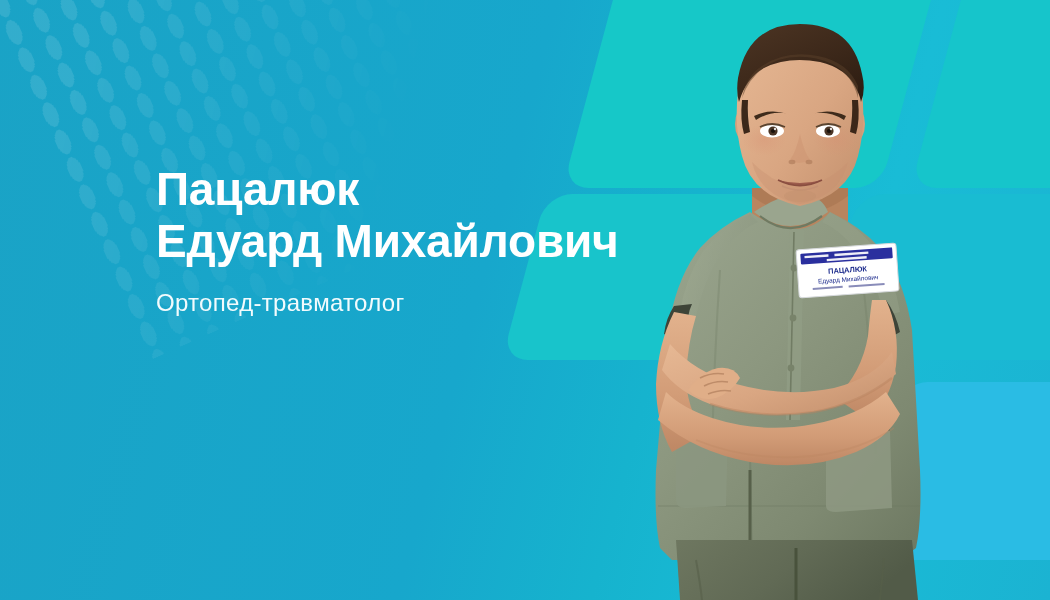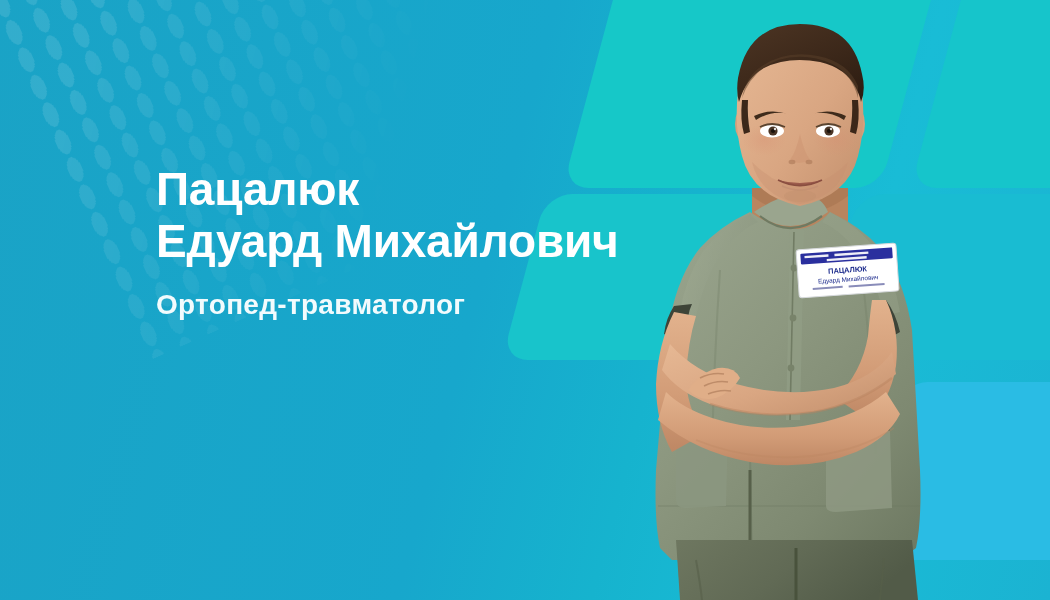--- a/index.html
+++ b/index.html
@@ -74,22 +74,22 @@
     color:#FFFFFF;
     font-size:46px;
     font-weight:700;
     line-height:1.12;
     letter-spacing:-0.2px;
     white-space:pre-line;
   }
   .doc-role {
     margin-top:22px;
     color:#F2FBFD;
-    font-size:28px;
-    font-weight:700;
+    font-size:24px;
+    font-weight:400;
     letter-spacing:0.3px;
   }
 
   
   .photo {
     position:absolute;
     left:600px; top:0;
     width:400px; height:600px;
     z-index:30;
   }

